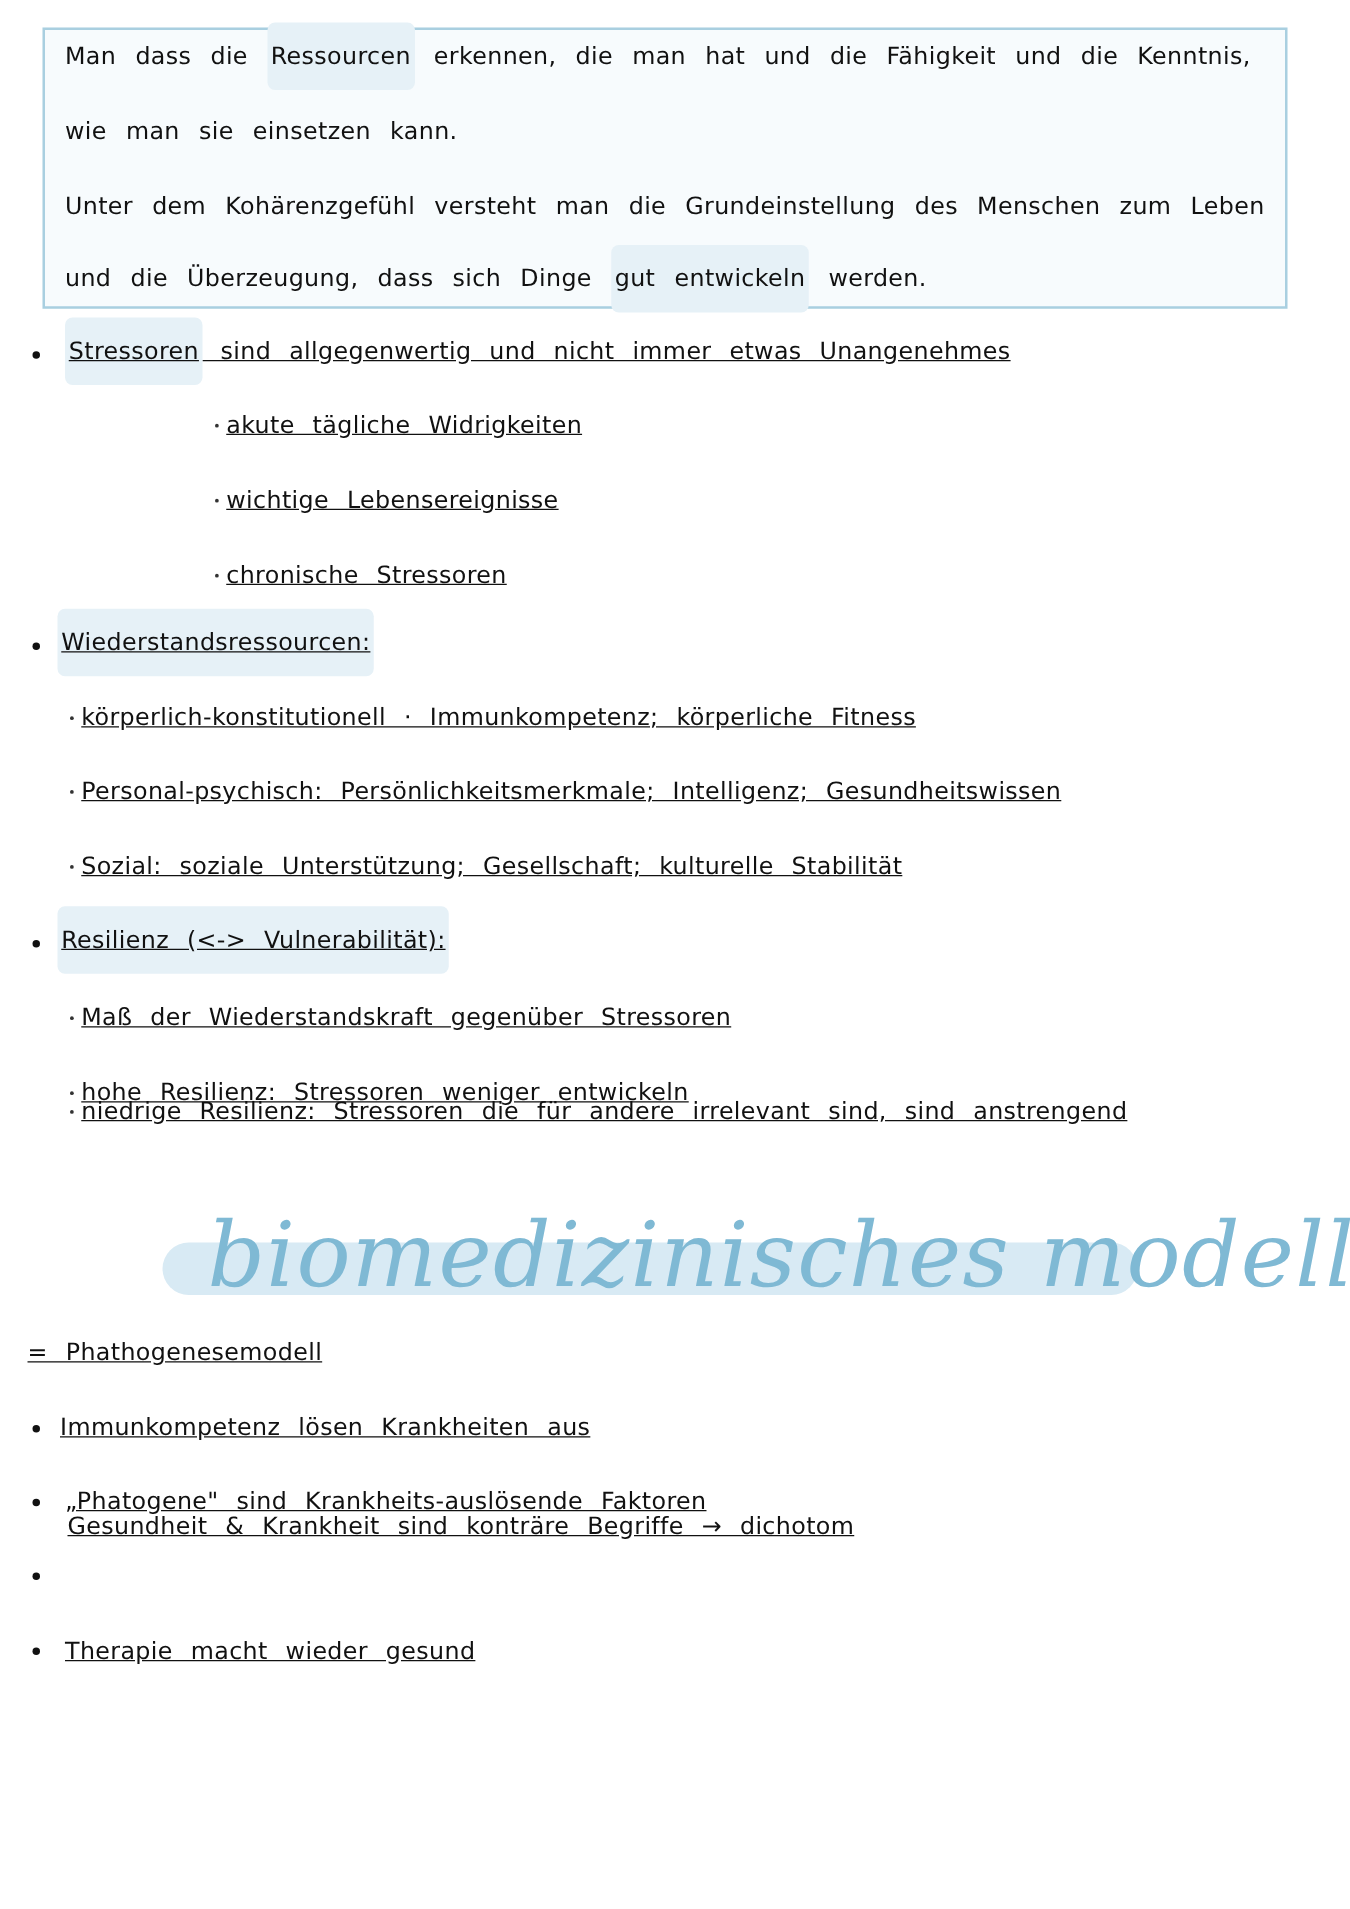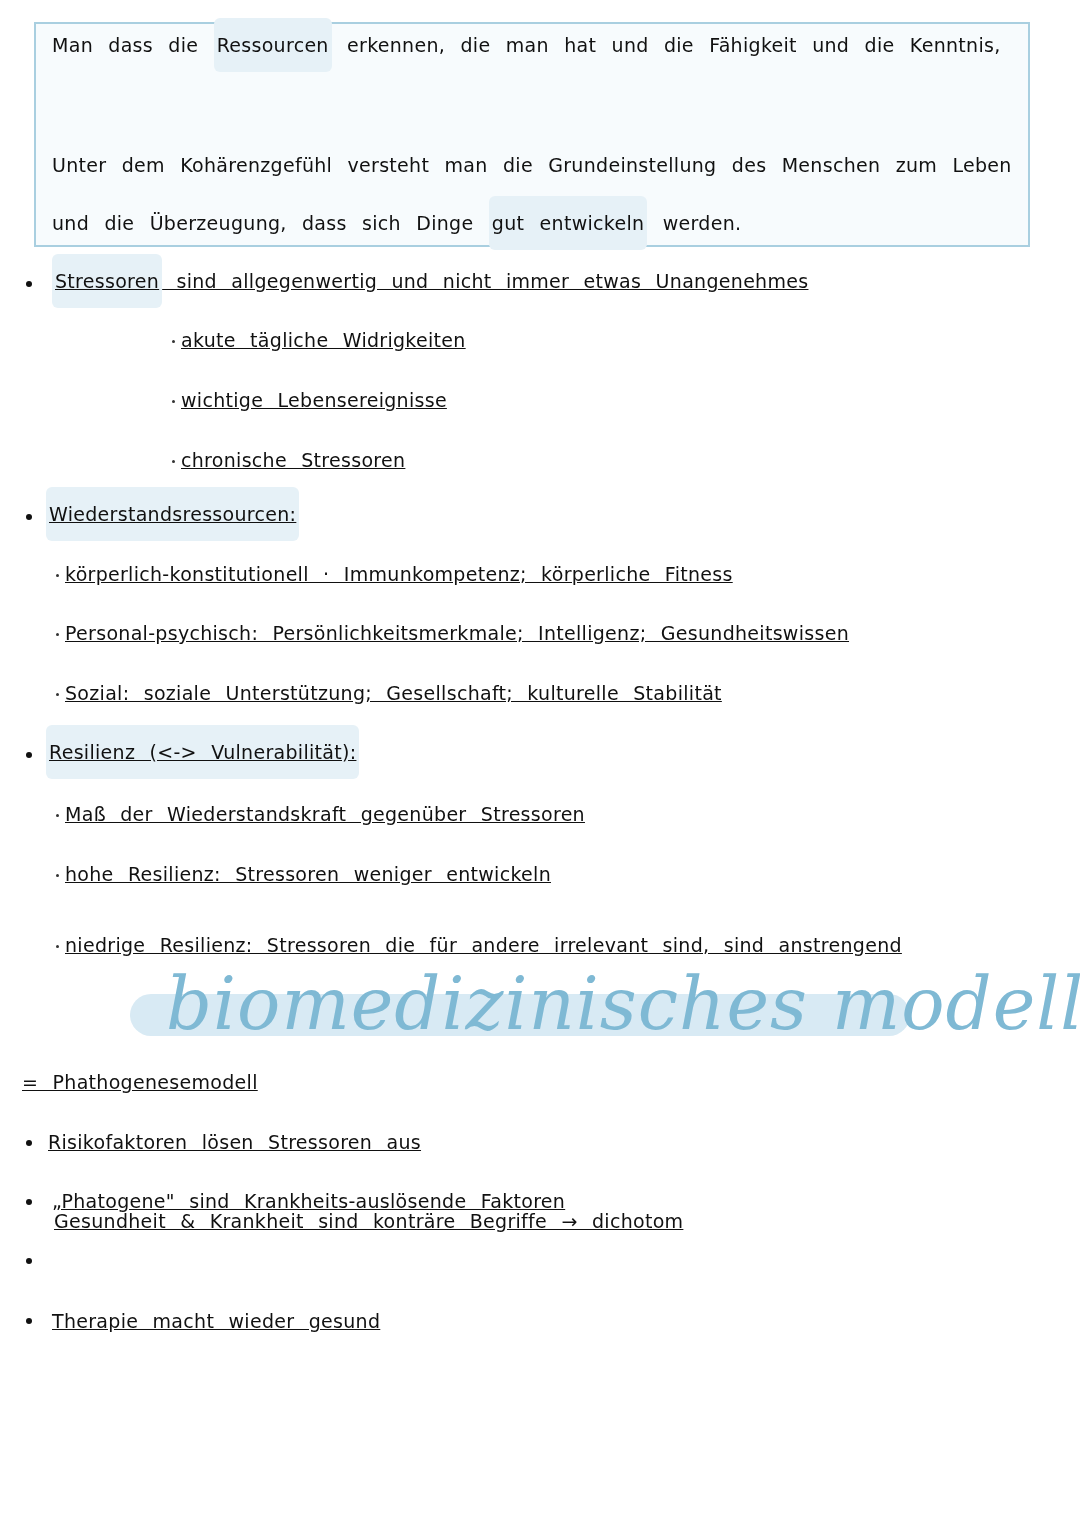--- a/index.html
+++ b/index.html
@@ -21,48 +21,49 @@
   .title {
     position: absolute; left: 36px; top: -8px; font-family: "DejaVu Serif", serif; font-style: italic;
     font-size: 72px; color: #7fb9d4; letter-spacing: 1px; white-space: nowrap;
   }
 </style>
 </head>
 <body>
 
 <div class="box">
   <div class="line" style="top:10px"><span>Man dass die </span><span class="hl">Ressourcen</span><span> erkennen, die man hat und die Fähigkeit und die Kenntnis,</span></div>
+  <div class="line" style="top:70px"><span>wie man sie einsetzen kann.</span></div>
   <div class="line" style="top:130px"><span>Unter dem Kohärenzgefühl versteht man die Grundeinstellung des Menschen zum Leben</span></div>
   <div class="line" style="top:188px"><span>und die Überzeugung, dass sich Dinge </span><span class="hl">gut entwickeln</span><span> werden.</span></div>
 </div>
 
 <div class="bullet" style="left:26px;top:281px"></div>
 <div class="row" style="left:52px;top:270px"><span class="hl">Stressoren</span><span> sind allgegenwertig und nicht immer etwas Unangenehmes</span></div>
 <div class="row" style="left:172px;top:329px"><span class="subdot"></span><span>akute tägliche Widrigkeiten</span></div>
 <div class="row" style="left:172px;top:389px"><span class="subdot"></span><span>wichtige Lebensereignisse</span></div>
 <div class="row" style="left:172px;top:449px"><span class="subdot"></span><span>chronische Stressoren</span></div>
 
 <div class="bullet" style="left:26px;top:514px"></div>
 <div class="row" style="left:46px;top:503px"><span class="hl">Wiederstandsressourcen:</span></div>
 <div class="row" style="left:56px;top:563px"><span class="subdot"></span><span>körperlich-konstitutionell · Immunkompetenz; körperliche Fitness</span></div>
 <div class="row" style="left:56px;top:622px"><span class="subdot"></span><span>Personal-psychisch: Persönlichkeitsmerkmale; Intelligenz; Gesundheitswissen</span></div>
 <div class="row" style="left:56px;top:682px"><span class="subdot"></span><span>Sozial: soziale Unterstützung; Gesellschaft; kulturelle Stabilität</span></div>
 
 <div class="bullet" style="left:26px;top:752px"></div>
 <div class="row" style="left:46px;top:741px"><span class="hl">Resilienz (&lt;-&gt; Vulnerabilität):</span></div>
 <div class="row" style="left:56px;top:803px"><span class="subdot"></span><span>Maß der Wiederstandskraft gegenüber Stressoren</span></div>
 <div class="row" style="left:56px;top:863px"><span class="subdot"></span><span>hohe Resilienz: Stressoren weniger entwickeln</span></div>
-<div class="row" style="left:56px;top:934px"><span class="subdot"></span><span>niedrige Resilienz: Stressoren die für andere irrelevant sind, sind anstrengend</span></div>
+<div class="row" style="left:56px;top:878px"><span class="subdot"></span><span>niedrige Resilienz: Stressoren die für andere irrelevant sind, sind anstrengend</span></div>
 
 <div class="title-wrap">
   <div class="title-band"></div>
   <div class="title">biomedizinisches modell</div>
 </div>
 
 <div class="row" style="left:22px;top:1071px">= Phathogenesemodell</div>
 <div class="bullet" style="left:26px;top:1140px"></div>
-<div class="row" style="left:48px;top:1131px">Risikofaktoren lösen Stressoren aus</div>
+<div class="row" style="left:48px;top:1131px">Immunkompetenz lösen Krankheiten aus</div>
 <div class="bullet" style="left:26px;top:1199px"></div>
 <div class="row" style="left:52px;top:1190px">„Phatogene" sind Krankheits-auslösende Faktoren</div>
 <div class="bullet" style="left:26px;top:1258px"></div>
 <div class="row" style="left:54px;top:1210px">Gesundheit &amp; Krankheit sind konträre Begriffe → dichotom</div>
 <div class="bullet" style="left:26px;top:1318px"></div>
 <div class="row" style="left:52px;top:1310px">Therapie macht wieder gesund</div>
 
 </body></html>

